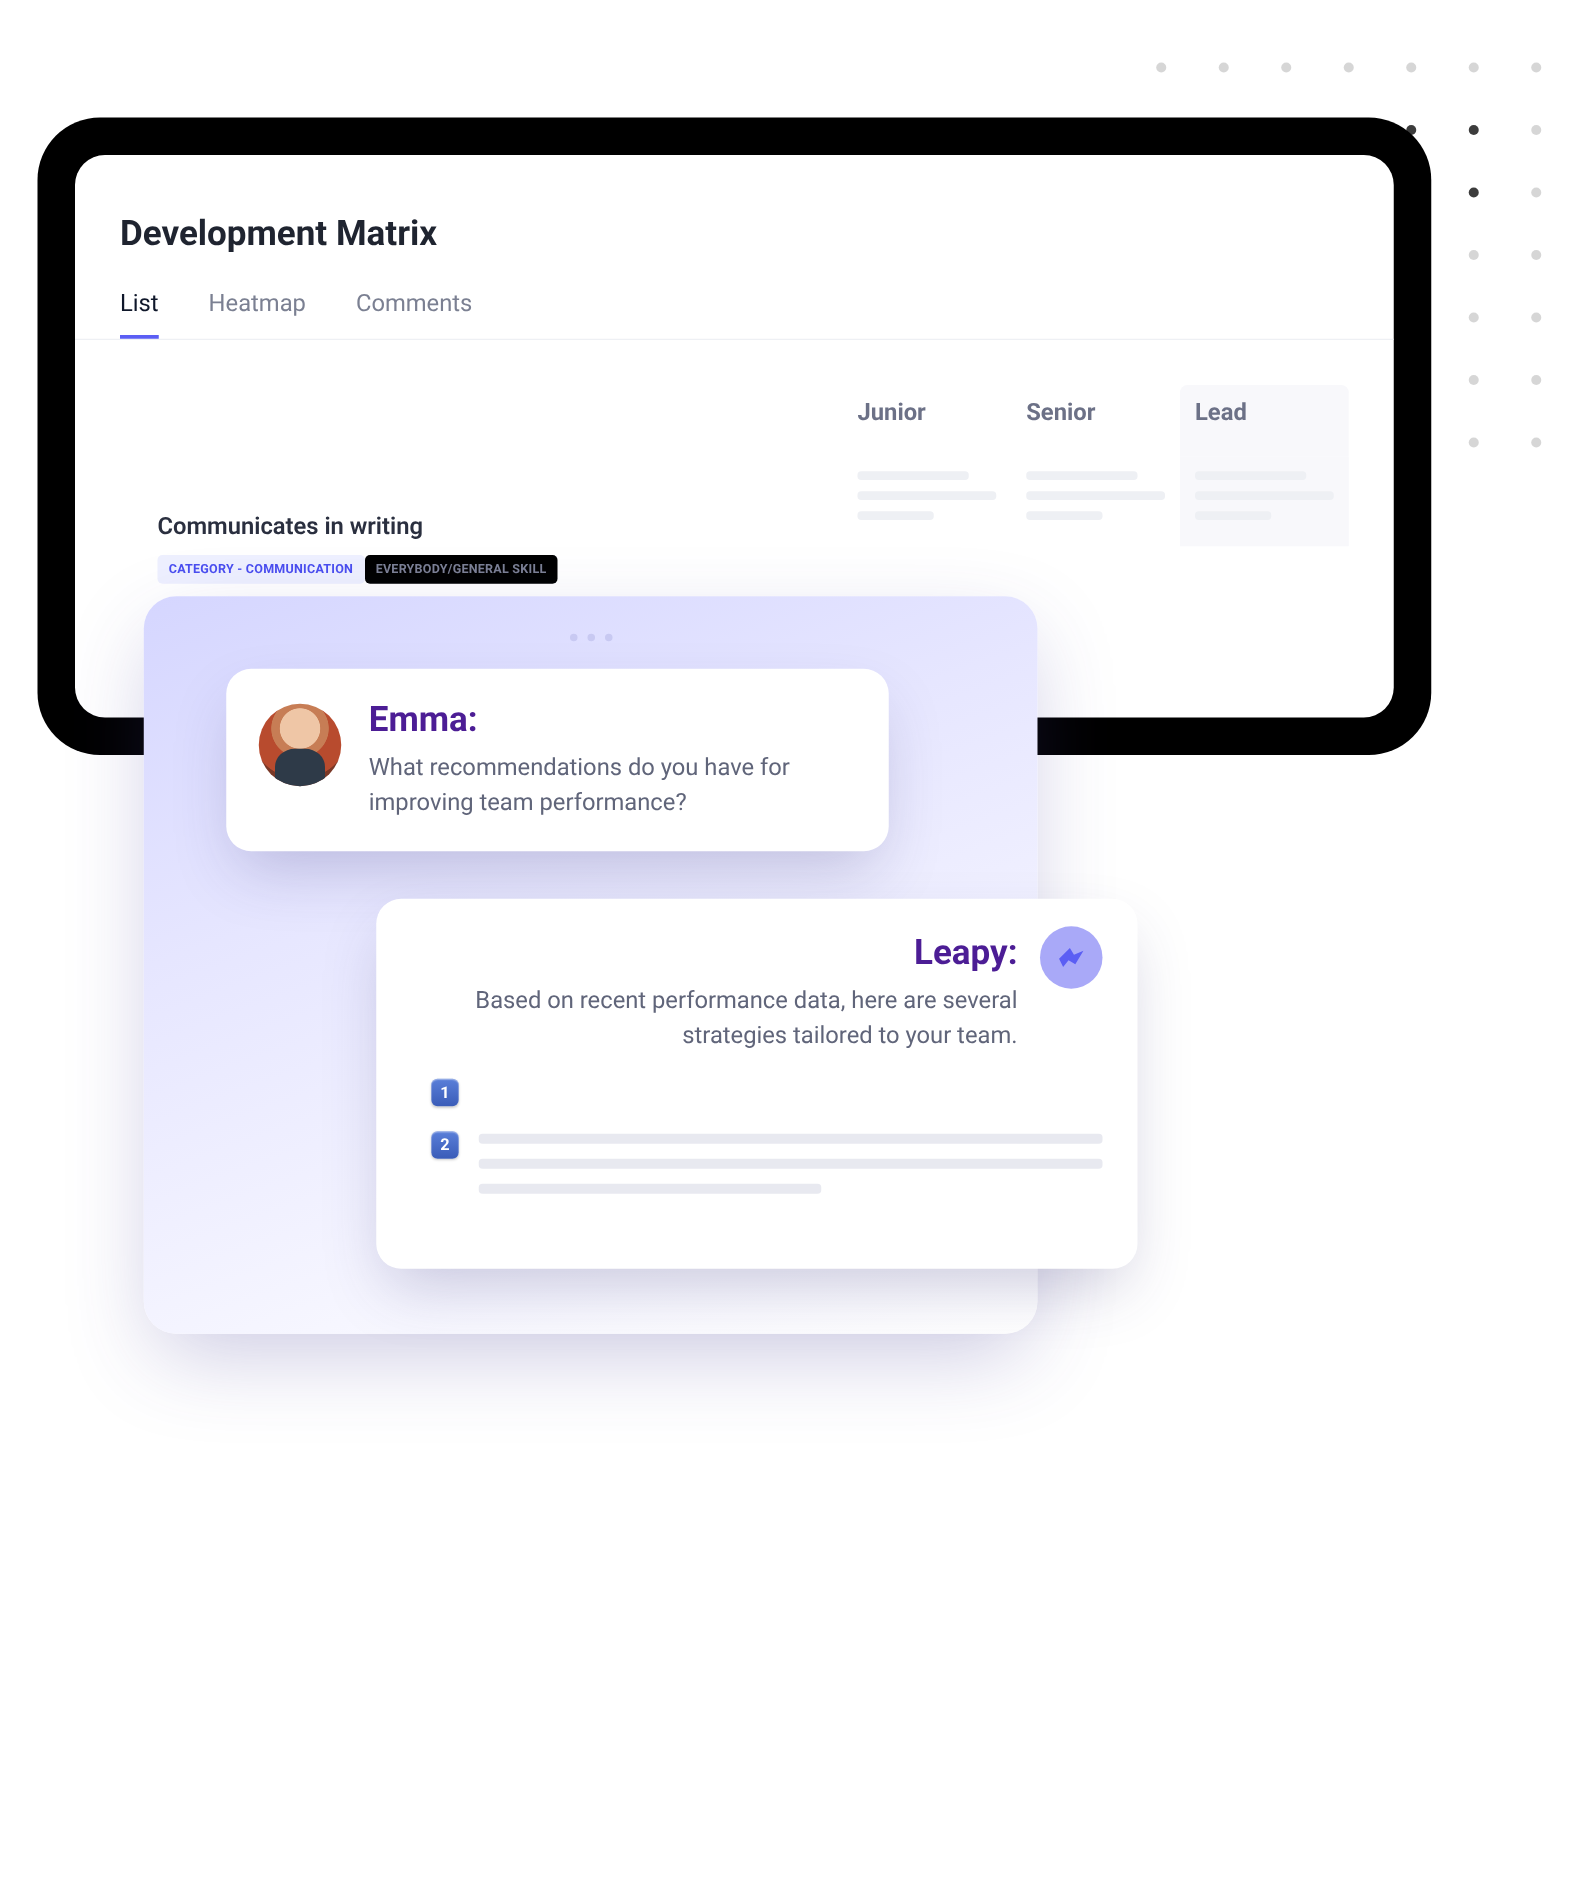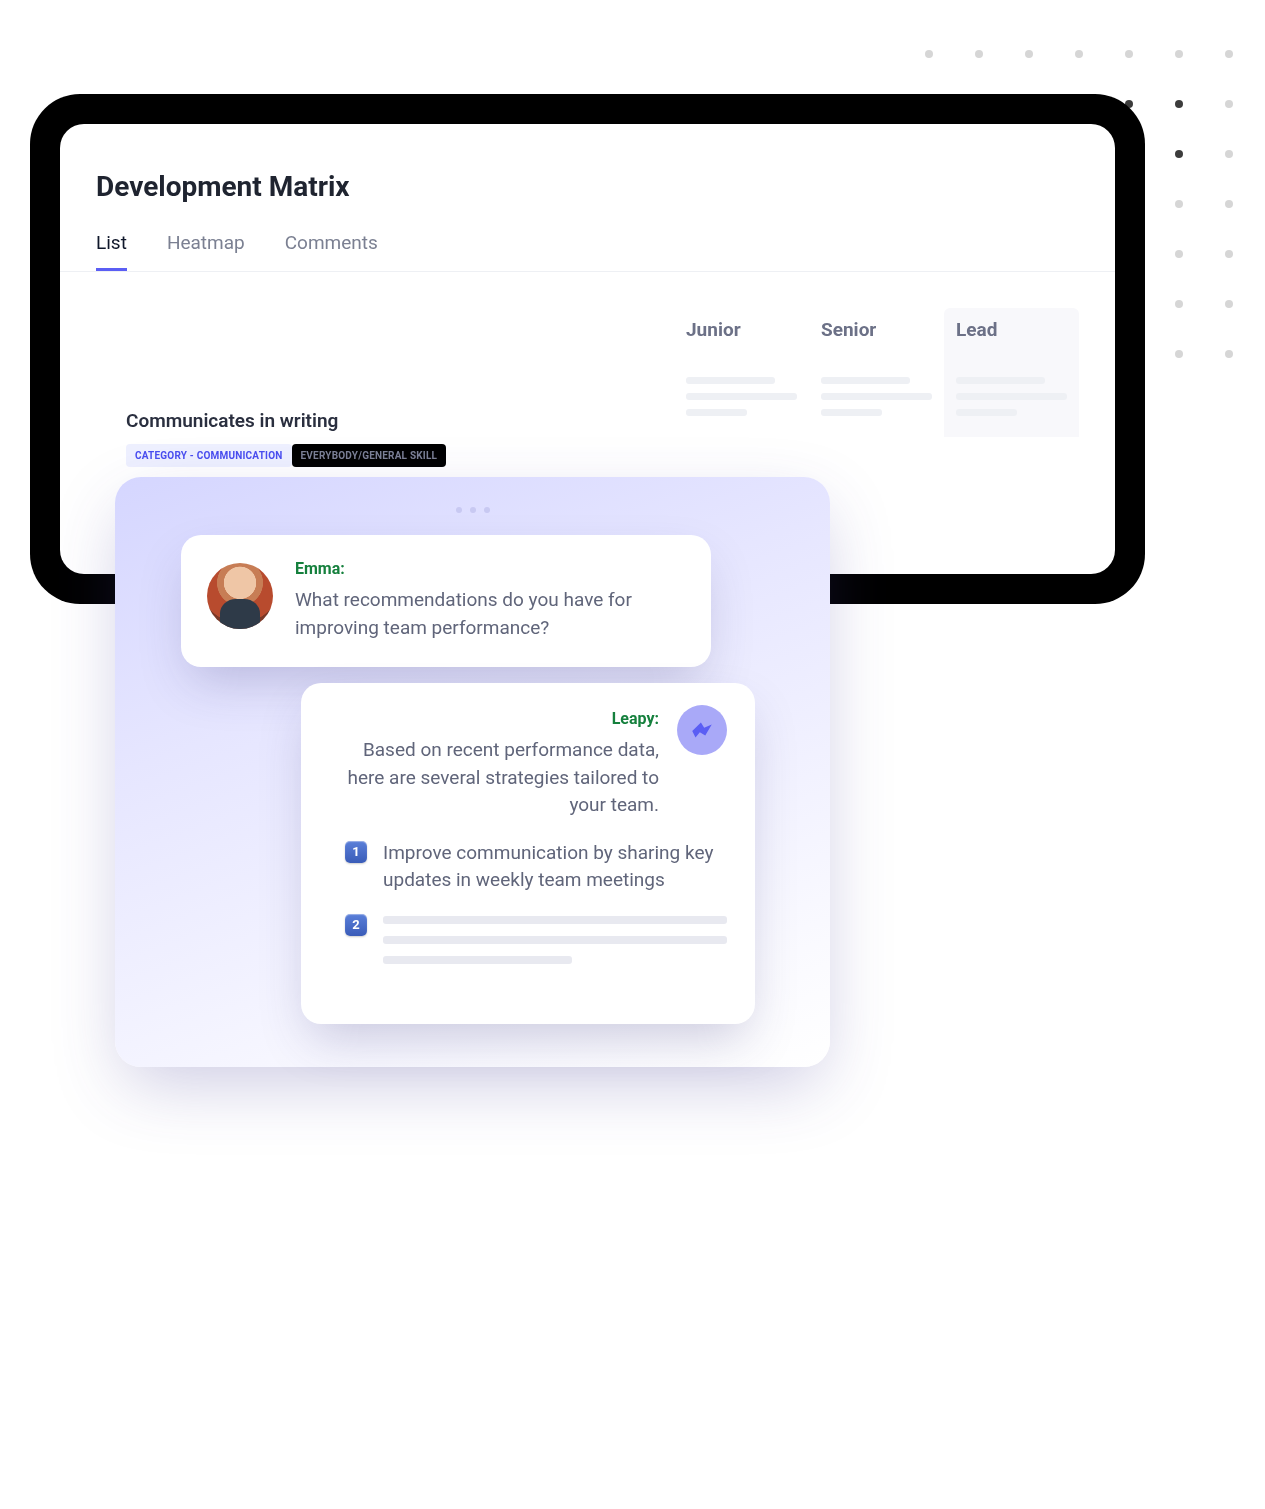--- a/index.html
+++ b/index.html
@@ -187,35 +187,35 @@
   .avatar::after {
     content: "";
     position: absolute;
     left: 20%; right: 20%;
     bottom: -10%;
     height: 55%;
     background: #2e3a48;
     border-radius: 40% 40% 0 0;
   }
   .msg-name {
-    font-size: 16px;
+    font-size: 28px;
     font-weight: 700;
-    color: #15803d;
+    color: #4c1d95;
     margin-bottom: 8px;
   }
   .msg-text {
     font-size: 19px;
     line-height: 1.45;
     color: #60657a;
   }
 
   .msg.bot {
-    width: 454px;
+    width: 609px;
     margin-left: 160px;
-    margin-top: 16px;
+    margin-top: 38px;
     padding: 26px 28px 30px 28px;
   }
   .bot-head {
     display: flex;
     align-items: flex-start;
     gap: 18px;
   }
   .bot-head-text {
     flex: 1;
     text-align: right;
@@ -388,21 +388,20 @@
       <div class="bot-avatar">
         <svg viewBox="0 0 24 24">
           <path d="M3 13 L11 5 L14 10 L21 7 L15 17 L10 14 L6 19 Z" fill="#5b5ef4"></path>
         </svg>
       </div>
     </div>
 
     <div class="bot-list">
       <div class="bot-item">
         <div class="num-badge">1</div>
-        <div class="bot-item-text">Improve communication by sharing key updates in weekly team meetings</div>
       </div>
       <div class="bot-item">
         <div class="num-badge">2</div>
         <div class="bot-item-skel">
           <div class="skel w100"></div>
           <div class="skel w100"></div>
           <div class="skel w55"></div>
         </div>
       </div>
     </div>

